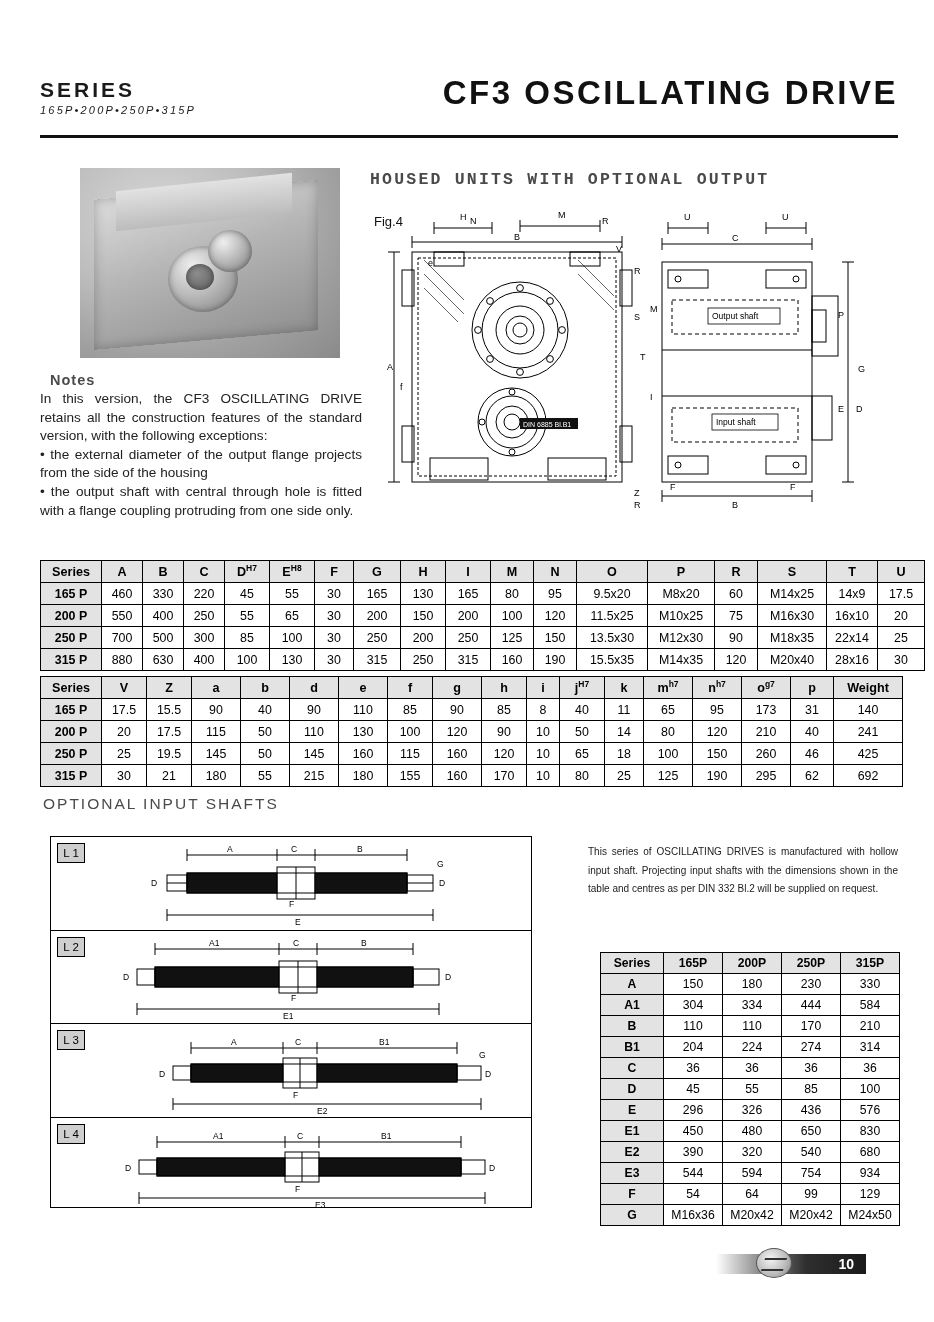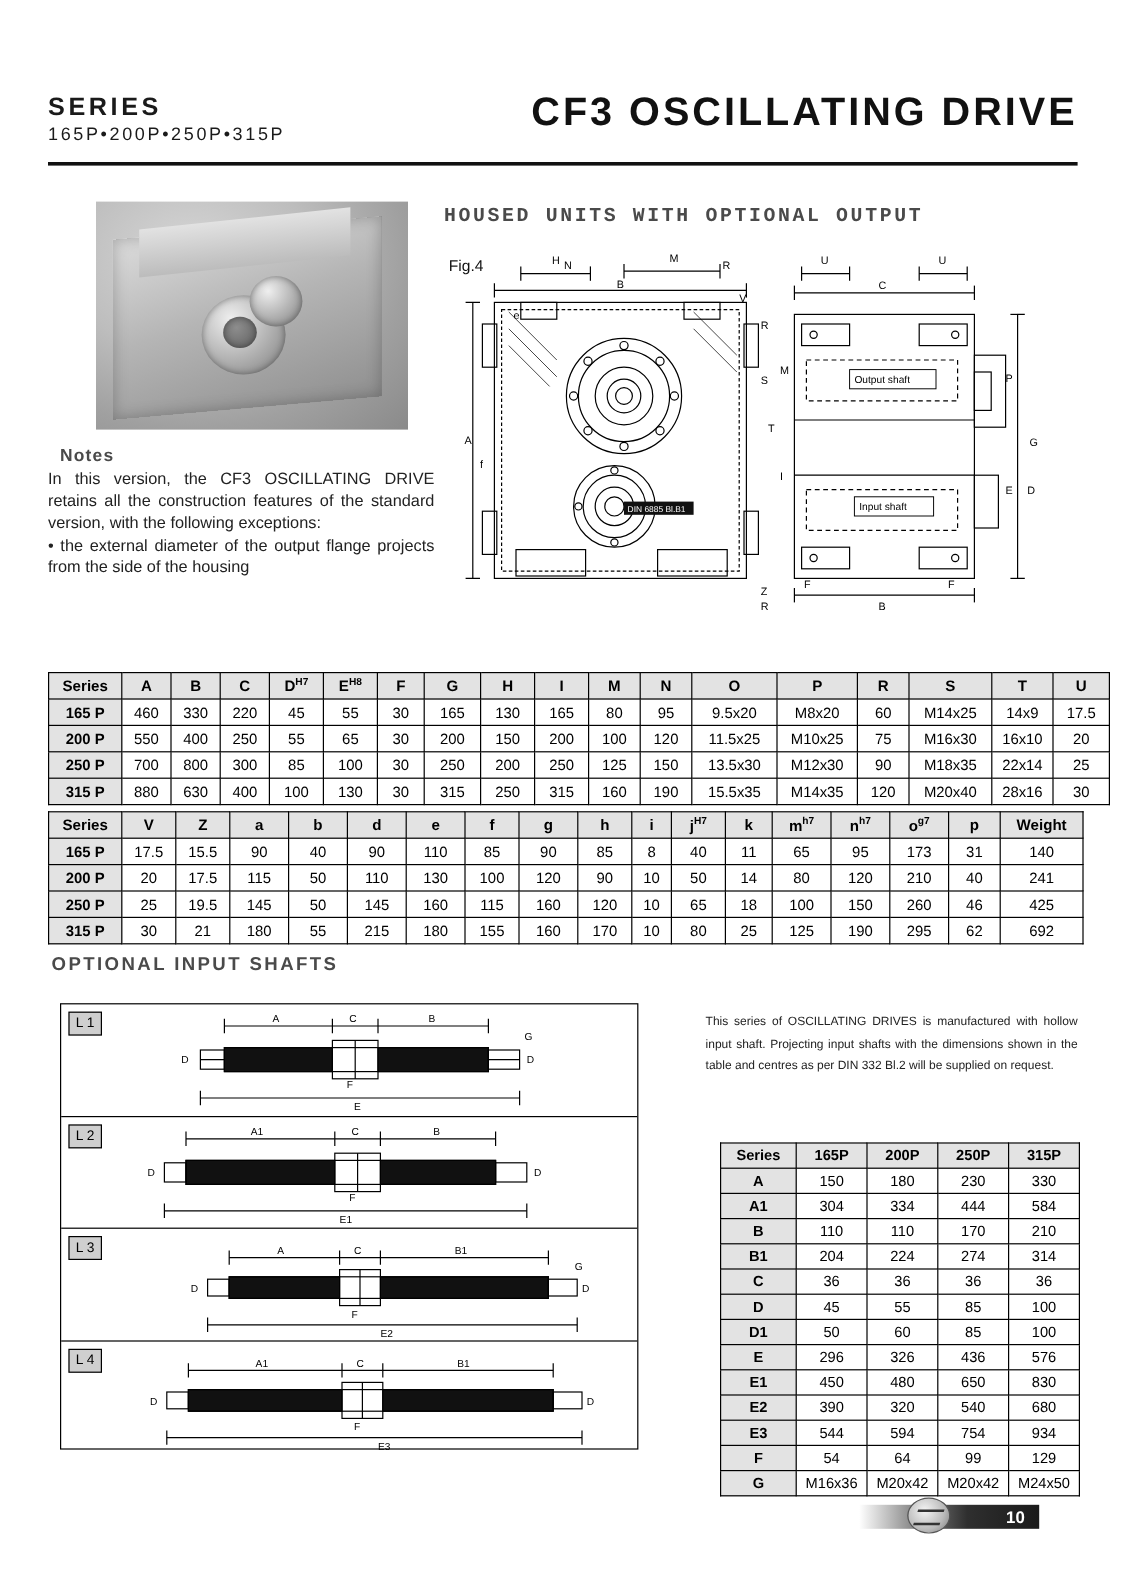--- a/index.html
+++ b/index.html
@@ -12,21 +12,21 @@
     overflow:hidden;
   }
   .page{position:relative;width:934px;height:1322px;}
 
   
   .header{position:absolute;left:40px;top:78px;width:858px;height:58px;}
   .series-word{
     font-size:21px;letter-spacing:3px;font-weight:bold;color:#1a1a1a;
     font-family:"Liberation Sans",sans-serif;
   }
-  .series-list{font-size:15px;letter-spacing:2.2px;color:#1a1a1a;margin-top:2px;}
+  .series-list{font-size:11px;letter-spacing:2.2px;color:#1a1a1a;margin-top:2px;font-style:italic;}
   .header-title{
     position:absolute;right:0;top:-4px;
     font-size:33px;letter-spacing:2.5px;font-weight:bold;color:#111;
     white-space:nowrap;
   }
   .header-rule{position:absolute;left:40px;top:135px;width:858px;height:3px;background:#111;}
 
   
   .subtitle{
     position:absolute;left:370px;top:170px;
@@ -95,21 +95,21 @@
     background:#e3e3e3;font-weight:bold;
   }
   sup.h{font-size:8.5px;vertical-align:super;}
 
   #table1{position:absolute;left:40px;top:560px;}
   #table2{position:absolute;left:40px;top:676px;}
 
   
   .ois-title{
     position:absolute;left:43px;top:795px;
-    font-size:15.5px;letter-spacing:2px;font-weight:bold;color:#4a4a4a;
+    font-size:15.5px;letter-spacing:2px;font-weight:normal;color:#4a4a4a;
   }
   .ois-box{
     position:absolute;left:50px;top:836px;width:480px;height:370px;
     border:1px solid #000;background:#fff;
   }
   .ois-row{position:relative;height:92.5px;border-bottom:1px solid #000;}
   .ois-row:last-child{border-bottom:none;}
   .ois-tag{
     position:absolute;left:6px;top:6px;width:26px;height:18px;
     background:#cfcfcf;border:1px solid #000;font-size:11.5px;
@@ -163,20 +163,21 @@
     <div class="blk b2"></div>
     <div class="circ c1"></div>
     <div class="circ c2"></div>
     <div class="circ c3"></div>
   </div>
 
   <div class="notes-title">Notes</div>
   <div class="notes-body">
     <p>In this version, the CF3 OSCILLATING DRIVE retains all the construction features of the standard version, with the following exceptions:</p>
     <p class="bullet">• the external diameter of the output flange projects from the side of the housing</p>
+    <p class="bullet">• the output shaft with central through hole is fitted with a flange coupling protruding from one side only.</p>
   </div>
 
   <div class="drawing">
     <div class="fig-label">Fig.4</div>
     <svg class="tech" width="524" height="340" viewBox="0 0 524 340">
       <g stroke="#000" fill="none" stroke-width="1">
 
         <rect x="40" y="52" width="210" height="230"></rect>
         <rect x="46" y="58" width="198" height="218" stroke-dasharray="3,2"></rect>
 
@@ -369,21 +370,21 @@
           <td>11.5x25</td>
           <td>M10x25</td>
           <td>75</td>
           <td>M16x30</td>
           <td>16x10</td>
           <td>20</td>
         </tr>
         <tr>
           <td class="series">250 P</td>
           <td>700</td>
-          <td>800</td>
+          <td>500</td>
           <td>300</td>
           <td>85</td>
           <td>100</td>
           <td>30</td>
           <td>250</td>
           <td>200</td>
           <td>250</td>
           <td>125</td>
           <td>150</td>
           <td>13.5x30</td>
@@ -713,27 +714,20 @@
           <td>36</td>
         </tr>
         <tr>
           <td class="rowhdr">D</td>
           <td>45</td>
           <td>55</td>
           <td>85</td>
           <td>100</td>
         </tr>
         <tr>
-          <td class="rowhdr">D1</td>
-          <td>50</td>
-          <td>60</td>
-          <td>85</td>
-          <td>100</td>
-        </tr>
-        <tr>
           <td class="rowhdr">E</td>
           <td>296</td>
           <td>326</td>
           <td>436</td>
           <td>576</td>
         </tr>
         <tr>
           <td class="rowhdr">E1</td>
           <td>450</td>
           <td>480</td>

